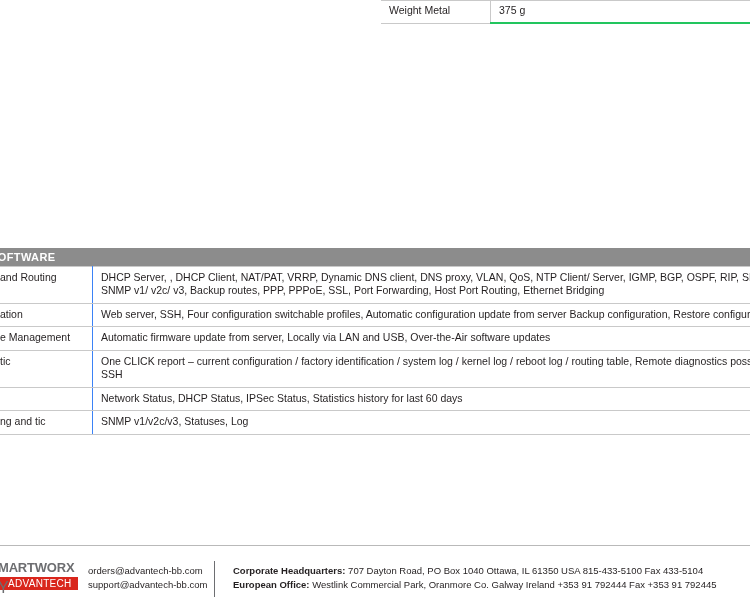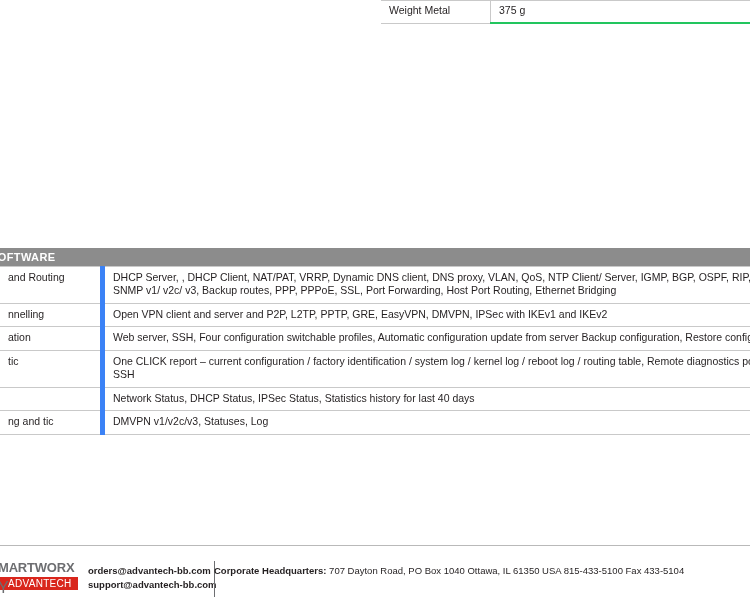--- a/index.html
+++ b/index.html
@@ -81,22 +81,22 @@
     padding: 4px 6px 5px 6px;
     vertical-align: top;
     line-height: 1.28;
     border-bottom: 1px solid #c9c9c9;
   }
   .sw-table tr:first-child td {
     border-top: 1px solid #c9c9c9;
   }
   .sw-table td.lbl {
     width: 88px;
-    border-right: 5px solid #3b82f6;
-    padding-left: 8px;
+    border-right: 1px solid #3b82f6;
+    padding-left: 0px;
     padding-right: 4px;
     overflow: hidden;
     white-space: nowrap;
   }
   .sw-table td.val {
     padding-left: 8px;
     white-space: nowrap;
     overflow: hidden;
   }
   .sw-table td.val .wrapline {
@@ -150,33 +150,32 @@
     font-weight: normal;
     letter-spacing: .3px;
   }
   .emails {
     position: absolute;
     left: 88px;
     top: 8px;
     font-size: 9.5px;
     color: #231f20;
     line-height: 14px;
-    font-weight: bold;
   }
   .vline {
     position: absolute;
     left: 214px;
     top: 5px;
     width: 1px;
     height: 36px;
     background: #6d6e71;
   }
   .addr {
     position: absolute;
-    left: 214px;
+    left: 233px;
     top: 8px;
     font-size: 9.5px;
     color: #231f20;
     line-height: 14px;
     white-space: nowrap;
   }
   .addr b { font-weight: bold; }
 </style>
 </head>
 <body>
@@ -198,51 +197,51 @@
   <table class="sw-table">
     <tbody>
       <tr>
         <td class="lbl">and Routing</td>
         <td class="val">
           <span class="wrapline">DHCP Server, , DHCP Client, NAT/PAT, VRRP, Dynamic DNS client, DNS proxy, VLAN, QoS, NTP Client/ Server, IGMP, BGP, OSPF, RIP, SMTP, SMTPS,</span>
           <span class="wrapline">SNMP v1/ v2c/ v3, Backup routes, PPP, PPPoE, SSL, Port Forwarding, Host Port Routing, Ethernet Bridging</span>
         </td>
       </tr>
       <tr>
-        <td class="lbl">nnelling</td>
-        <td class="val">
-          <span class="wrapline">Open VPN client and server and P2P, L2TP, PPTP, GRE, EasyVPN, DMVPN, IPSec with IKEv1 and IKEv2</span>
-        </td>
-      </tr>
-      <tr>
         <td class="lbl">ation</td>
         <td class="val">
           <span class="wrapline">Web server, SSH, Four configuration switchable profiles, Automatic configuration update from server Backup configuration, Restore configuration</span>
+        </td>
+      </tr>
+      <tr>
+        <td class="lbl">e Management</td>
+        <td class="val">
+          <span class="wrapline">Automatic firmware update from server, Locally via LAN and USB, Over-the-Air software updates</span>
         </td>
       </tr>
       <tr>
         <td class="lbl">tic</td>
         <td class="val">
           <span class="wrapline">One CLICK report – current configuration / factory identification / system log / kernel log / reboot log / routing table, Remote diagnostics possible via</span>
           <span class="wrapline">SSH</span>
         </td>
       </tr>
       <tr>
         <td class="lbl"></td>
         <td class="val">
-          <span class="wrapline">Network Status, DHCP Status, IPSec Status, Statistics history for last 40 days</span>
+          <span class="wrapline">Network Status, DHCP Status, IPSec Status, Statistics history for last 60 days</span>
         </td>
       </tr>
       <tr>
         <td class="lbl">
           <span class="wrapline">ng and</span>
           <span class="wrapline">tic</span>
         </td>
         <td class="val">
-          <span class="wrapline">DMVPN v1/v2c/v3, Statuses, Log</span>
+          <span class="wrapline">SNMP v1/v2c/v3, Statuses, Log</span>
         </td>
       </tr>
     </tbody>
   </table>
 </div>
 
 <div class="footer-rule"></div>
 <div class="footer">
   <div class="logo-block">
     <div class="smartworx">MARTWORX</div>
@@ -254,14 +253,18 @@
   <div class="emails">
     <div>orders@advantech-bb.com</div>
     <div>support@advantech-bb.com</div>
   </div>
   <div class="vline"></div>
   <div class="addr">
     <div>
       <b>Corporate Headquarters:</b>
       <span>707 Dayton Road, PO Box 1040 Ottawa, IL 61350 USA   815-433-5100  Fax 433-5104</span>
     </div>
+    <div>
+      <b>European Office:</b>
+      <span>Westlink Commercial Park, Oranmore Co. Galway Ireland  +353 91 792444  Fax +353 91 792445</span>
+    </div>
   </div>
 </div>
 
 </body></html>

